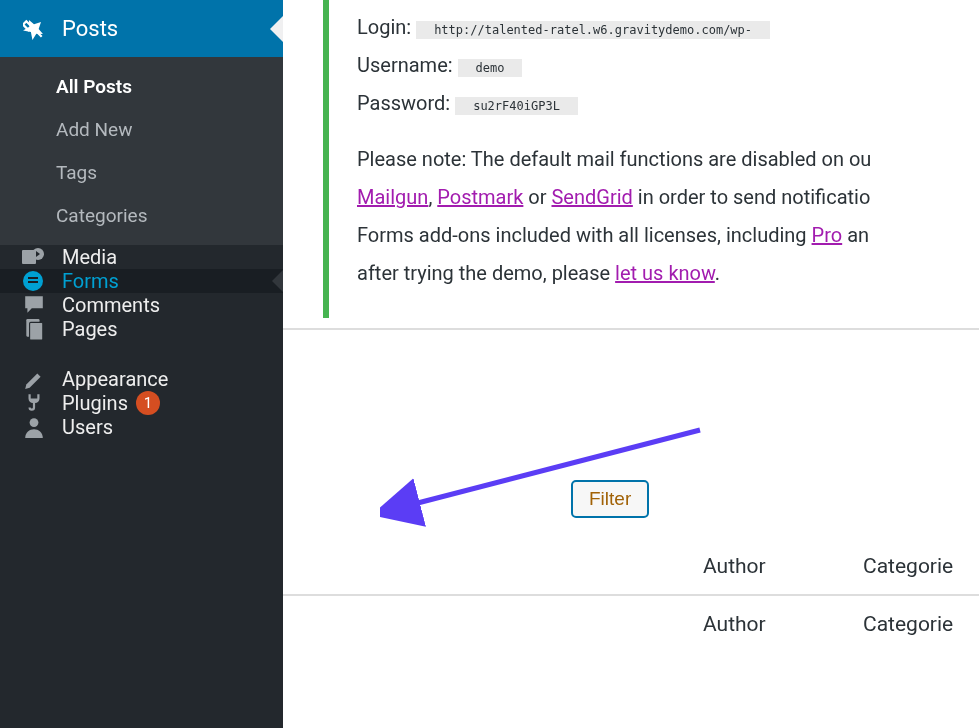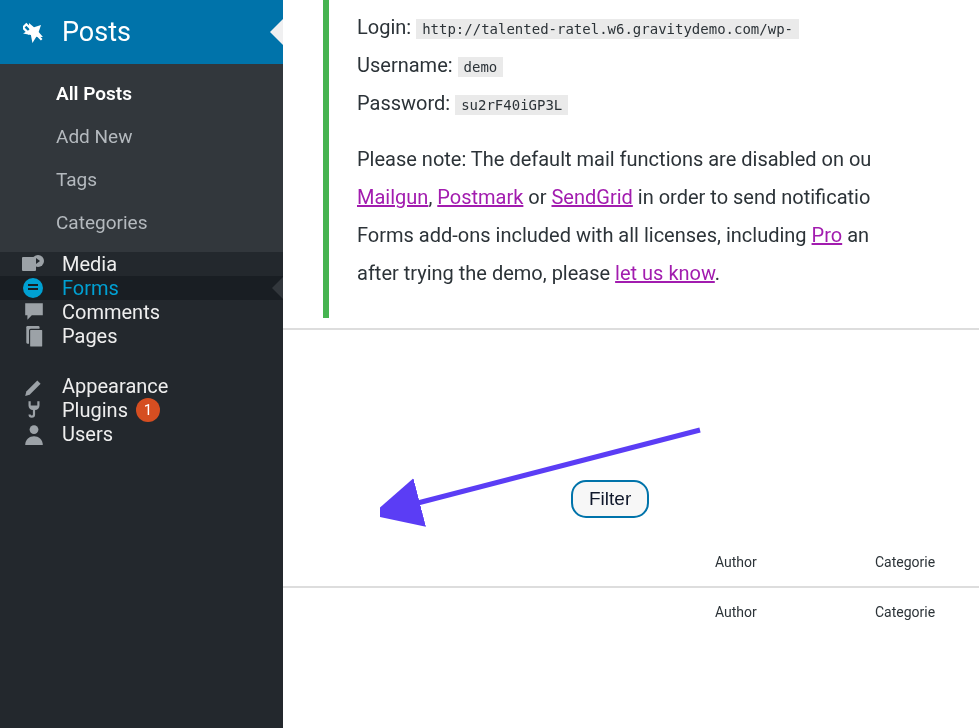--- a/index.html
+++ b/index.html
@@ -24,21 +24,21 @@
     display: flex;
     align-items: center;
     padding: 0 20px;
     cursor: pointer;
     font-size: 20px;
     position: relative;
   }
   .sidebar-item.posts-main {
     background: #0073aa;
     color: #fff;
-    font-size: 27px;
+    font-size: 22px;
     font-weight: 400;
     padding: 16px 20px;
     position: relative;
   }
   .sidebar-item.posts-main::after {
     content: "";
     position: absolute;
     right: -1px;
     top: 50%;
     transform: translateY(-50%);
@@ -129,51 +129,51 @@
     color: #2c3338;
     line-height: 1.7;
     margin-left: 40px;
     margin-top: -10px;
   }
   .notice .row { margin-bottom: 4px; }
   .notice .label { font-weight: 400; text-align: center; }
   .notice code {
     background: #eaeaea;
     font-family: Consolas, Monaco, monospace;
-    font-size: 14px;
-    padding: 2px 6px;
+    font-size: 12px;
+    padding: 2px 18px;
   }
   .notice a {
     color: #a21caf;
     text-decoration: underline;
   }
   .divider {
     height: 2px;
     background: #ddd;
     margin: 10px 0 0 0;
   }
   .filter-row {
     padding: 150px 0 20px 40px;
     display: flex;
     gap: 8px;
   }
   .filter-btn {
     border: 2px solid #0073aa;
     background: #f7f7f7;
-    color: #0f172a;
+    color: #a16207;
     font-size: 19px;
     padding: 6px 16px;
-    border-radius: 15px;
+    border-radius: 5px;
     cursor: pointer;
   }
   .th-row {
     display: flex;
-    font-size: 14px;
+    font-size: 21px;
     color: #2c3338;
-    padding: 16px 12px;
+    padding: 16px 0;
     border-bottom: 2px solid #ddd;
   }
   .th-author { margin-left: 420px; width: 170px; }
   .th-cat { margin-left: -10px; }
   
   .annotation-arrow {
     position: absolute;
     left: 380px;
     top: 420px;
     pointer-events: none;

